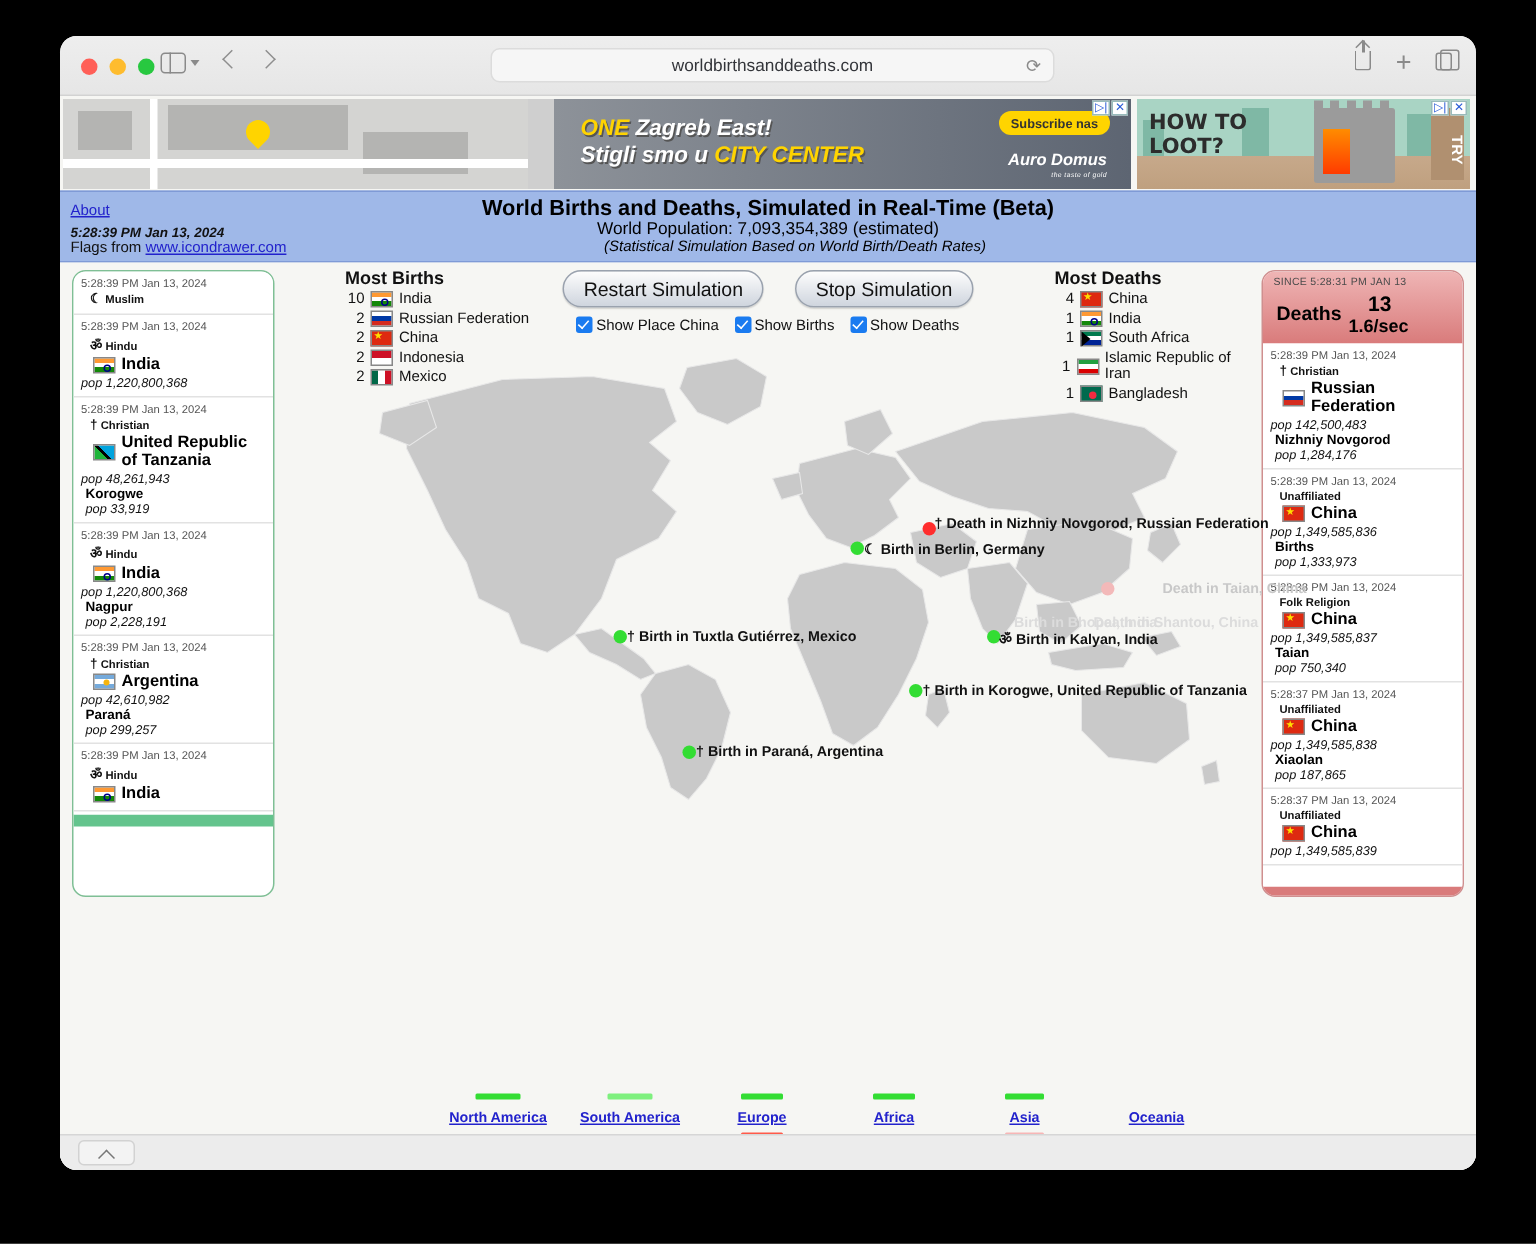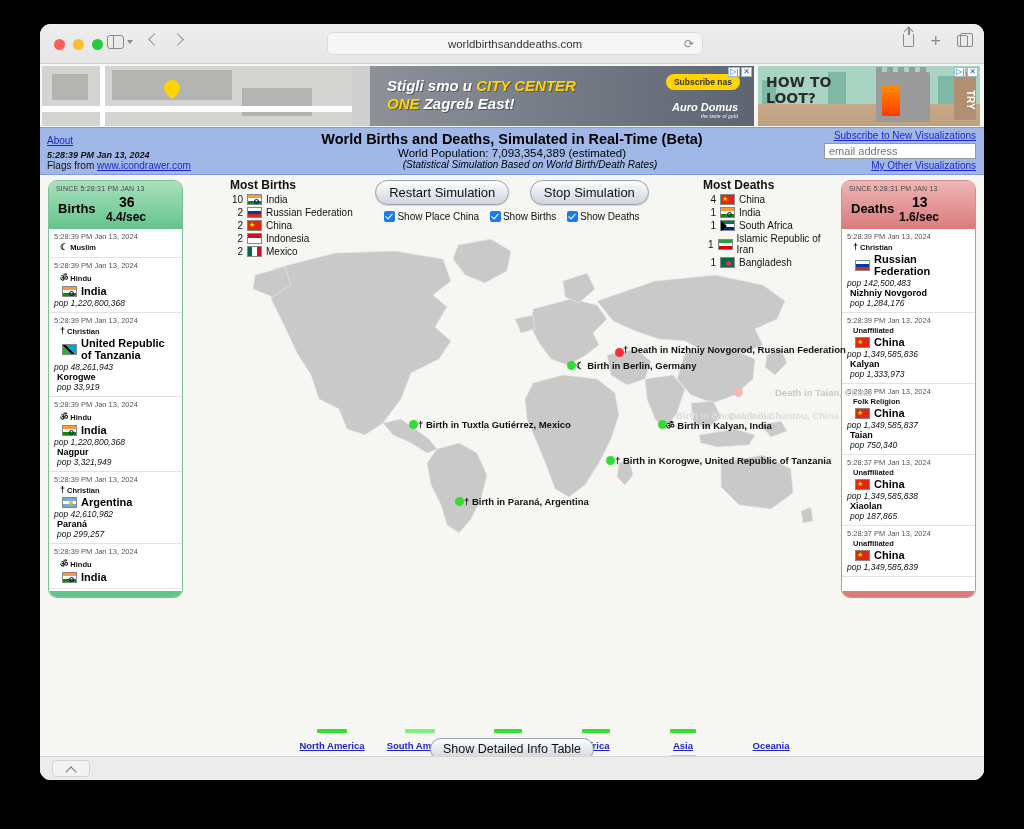--- a/index.html
+++ b/index.html
@@ -241,22 +241,22 @@
         <div class="ad-left">
           <div class="ad-map">
             <div class="blk" style="left:10px;top:8px;width:36px;height:26px"></div>
             <div class="blk" style="left:70px;top:4px;width:120px;height:30px"></div>
             <div class="blk" style="left:200px;top:22px;width:70px;height:28px"></div>
             <div class="road" style="left:0;top:40px;width:310px;height:6px"></div>
             <div class="road" style="left:58px;top:0;width:5px;height:60px"></div>
             <div class="ad-pin"></div>
           </div>
           <div class="ad-text">
+            <div><span class="hl">ONE</span><span> Zagreb East!</span></div>
             <div><span>Stigli smo u </span><span class="hl">CITY CENTER</span></div>
-            <div><span class="hl">ONE</span><span> Zagreb East!</span></div>
           </div>
           <div class="ad-badge">Subscribe nas</div>
           <div class="ad-logo">
             <span>Auro Domus</span>
             <small>the taste of gold</small>
           </div>
           <div class="adchoice">
             <span>▷|</span>
               <span>✕</span>
           </div>
@@ -286,36 +286,25 @@
         <div class="hdr-left">
           <a href="#">About</a>
           <div class="ts">5:28:39 PM Jan 13, 2024</div>
           <div class="flags"><span>Flags from </span><a href="#">www.icondrawer.com</a></div>
         </div>
         <div class="hdr-center">
           <h1>World Births and Deaths, Simulated in Real-Time (Beta)</h1>
           <div class="pop">World Population: 7,093,354,389 (estimated)</div>
           <div class="sub">(Statistical Simulation Based on World Birth/Death Rates)</div>
         </div>
-        <div class="hdr-right">
-          <a href="#">Subscribe to New Visualizations</a>
-          <input type="text" placeholder="email address" style="">
-          <a href="#">My Other Visualizations</a>
-        </div>
       </div>
 
       <div class="body">
 
         <div class="panel births">
-          <div class="panel-hd">
-            <div class="since">SINCE 5:28:31 PM JAN 13</div>
-            <div class="lbl">Births</div>
-            <div class="cnt">36</div>
-            <div class="rate">4.4/sec</div>
-          </div>
           <div class="panel-list" id="births-list">
               <div class="evt">
                 <div class="time">5:28:39 PM Jan 13, 2024</div>
                 <div class="rel"><span class="sym">☾</span> <span>Muslim</span></div>
               </div>
               <div class="evt">
                 <div class="time">5:28:39 PM Jan 13, 2024</div>
                 <div class="rel"><span class="sym">ॐ</span> <span>Hindu</span></div>
                 <div class="cty">
                   <span class="flag f-in"></span>
@@ -336,21 +325,21 @@
               </div>
               <div class="evt">
                 <div class="time">5:28:39 PM Jan 13, 2024</div>
                 <div class="rel"><span class="sym">ॐ</span> <span>Hindu</span></div>
                 <div class="cty">
                   <span class="flag f-in"></span>
                   <span class="nm">India</span>
                 </div>
                 <div class="pop">pop 1,220,800,368</div>
                 <div class="city">Nagpur</div>
-                <div class="cpop">pop 3,321,949</div>
+                <div class="cpop">pop 2,228,191</div>
               </div>
               <div class="evt">
                 <div class="time">5:28:39 PM Jan 13, 2024</div>
                 <div class="rel"><span class="sym">†</span> <span>Christian</span></div>
                 <div class="cty">
                   <span class="flag f-ar"></span>
                   <span class="nm">Argentina</span>
                 </div>
                 <div class="pop">pop 42,610,982</div>
                 <div class="city">Paraná</div>
@@ -388,21 +377,21 @@
                 <div class="cpop">pop 1,284,176</div>
               </div>
               <div class="evt">
                 <div class="time">5:28:39 PM Jan 13, 2024</div>
                 <div class="rel"><span>Unaffiliated</span></div>
                 <div class="cty">
                   <span class="flag f-cn"></span>
                   <span class="nm">China</span>
                 </div>
                 <div class="pop">pop 1,349,585,836</div>
-                <div class="city">Kalyan</div>
+                <div class="city">Births</div>
                 <div class="cpop">pop 1,333,973</div>
               </div>
               <div class="evt">
                 <div class="time">5:28:38 PM Jan 13, 2024</div>
                 <div class="rel"><span>Folk Religion</span></div>
                 <div class="cty">
                   <span class="flag f-cn"></span>
                   <span class="nm">China</span>
                 </div>
                 <div class="pop">pop 1,349,585,837</div>
@@ -568,23 +557,20 @@
 
         <div class="continents" id="continents">
             <div class="cont" style="left: 232px; width: 120px;"><div class="bar" style="background:#33dd33;width:30px"></div><a href="#">North America</a></div>
             <div class="cont" style="left: 320px; width: 120px;"><div class="bar" style="background:#7ef07e;width:30px"></div><a href="#">South America</a></div>
             <div class="cont" style="left: 408px; width: 120px;"><div class="bar" style="background:#33dd33;width:28px"></div><a href="#">Europe</a><div class="bar b2" style="background:#ff5a4a;width:28px"></div></div>
             <div class="cont" style="left: 496px; width: 120px;"><div class="bar" style="background:#33dd33;width:28px"></div><a href="#">Africa</a></div>
             <div class="cont" style="left: 583px; width: 120px;"><div class="bar" style="background:#33dd33;width:26px"></div><a href="#">Asia</a><div class="bar b2" style="background:#f7b6b6;width:26px"></div></div>
             <div class="cont" style="left: 671px; width: 120px;"><div class="bar" style="width:0px;height:4px"></div><a href="#">Oceania</a></div>
           </div>
 
-        <div class="showtable">
-          <button class="btn">Show Detailed Info Table</button>
-        </div>
 
       </div>
     </div>
 
     <div class="winfoot">
       <div class="chev"></div>
     </div>
   </div>
 </div>
 

